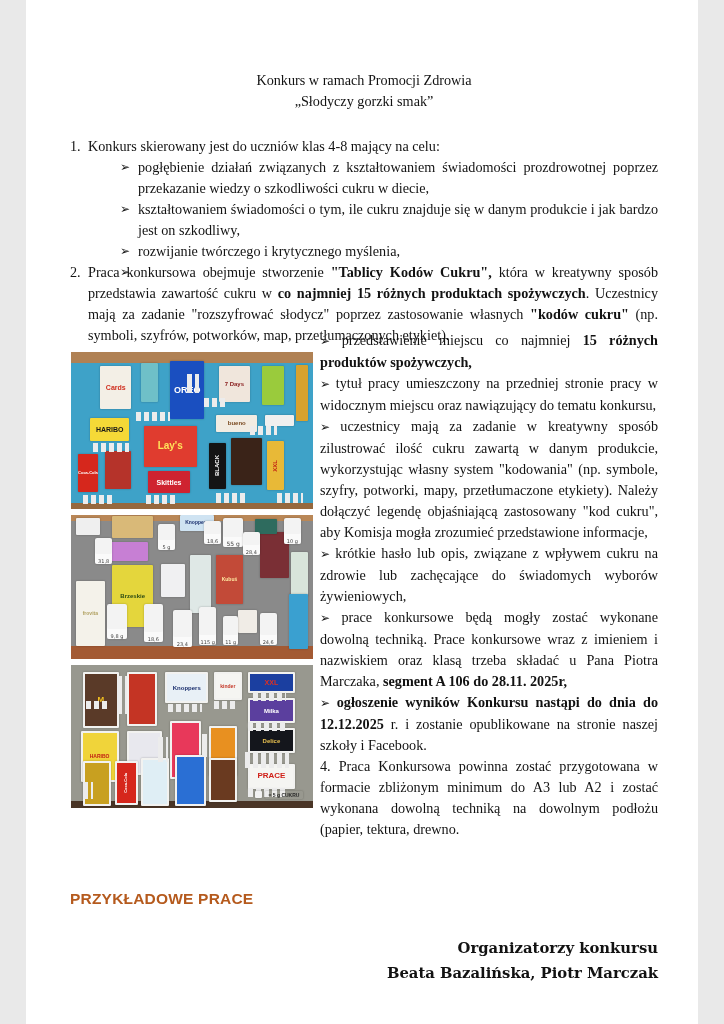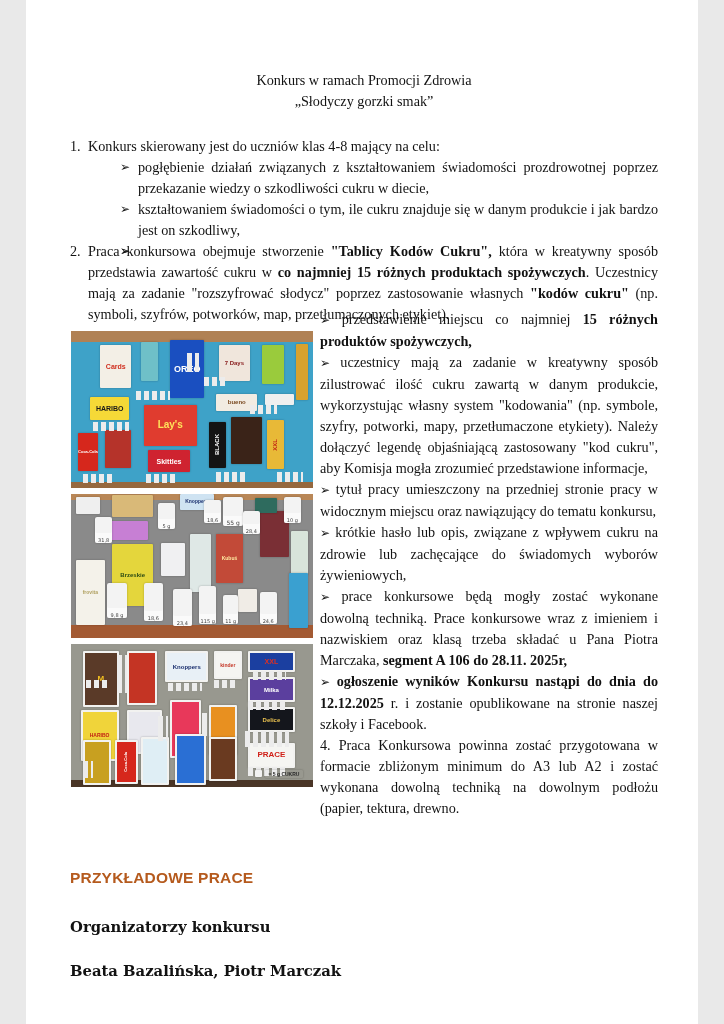--- a/index.html
+++ b/index.html
@@ -34,42 +34,42 @@
   .bag span{font-family:"DejaVu Sans",sans-serif;font-weight:normal;}
   .card{border:2px solid #f2f2f0;}
   .rcol{flex:1;margin-left:7px;position:relative;top:-22px;}
   .rcol p{margin:0;text-align:justify;}
   .rcol .arr-g{font-size:12px;}
   .heading-orange{
     font-family:"Liberation Sans",sans-serif;font-weight:bold;font-size:15.5px;
     letter-spacing:.2px;margin-top:28px;
   }
   .footer{margin-top:30px;font-weight:bold;font-size:14.8px;font-family:"DejaVu Serif",serif;}
-  .footer div{margin-top:24px;line-height:20px;}
+  .footer div{margin-top:5px;line-height:20px;text-align:right;}
 </style>
 </head>
 <body>
 
 <div class="page">
   <div class="content">
 
     <div class="title body-text">
       <div class="t1">Konkurs w ramach Promocji Zdrowia</div>
       <div class="t2">„Słodyczy gorzki smak”</div>
     </div>
 
     <div class="list body-text">
       <div class="num-item">
         <span class="num">1.</span>
         <span>Konkurs skierowany jest do uczniów klas 4-8 mający na celu:</span>
       </div>
       <div id="item1-bullets">
           <div class="arrow-item"><span class="arr">➢</span><span>pogłębienie działań związanych z kształtowaniem świadomości prozdrowotnej poprzez przekazanie wiedzy o szkodliwości cukru w diecie,</span></div>
           <div class="arrow-item"><span class="arr">➢</span><span>kształtowaniem świadomości o tym, ile cukru znajduje się w danym produkcie i jak bardzo jest on szkodliwy,</span></div>
-          <div class="arrow-item"><span class="arr">➢</span></div>
+          <div class="arrow-item"><span class="arr">➢</span><span>rozwijanie twórczego i krytycznego myślenia,</span></div>
           <div class="arrow-item"><span class="arr">➢</span></div>
         </div>
       <div class="num-item">
         <span class="num">2.</span>
         <span id="item2-runs"><span>Praca konkursowa obejmuje stworzenie </span><span style="font-weight: bold;">"Tablicy Kodów Cukru",</span><span> która w kreatywny sposób przedstawia zawartość cukru w </span><span style="font-weight: bold;">co najmniej 15 różnych produktach spożywczych</span><span>. Uczestnicy mają za zadanie "rozszyfrować słodycz" poprzez zastosowanie własnych </span><span style="font-weight: bold;">"kodów cukru"</span><span> (np. symboli, szyfrów, potworków, map, przetłumaczonych etykiet).</span></span>
       </div>
     </div>
 
     <div class="mid">
       <div class="photos">
@@ -228,22 +228,22 @@
             <div class="pi cubes" style="left: 36%; top: 50%; width: 4%; height: 18%;"></div>
             <div class="pi cubes" style="left: 54%; top: 48%; width: 4%; height: 16%;"></div>
             <div class="pi" style="left: 76%; top: 88%; width: 3%; height: 5%; background: rgb(242, 242, 242);"></div>
             <div class="pi" style="left: 80%; top: 88%; width: 16%; height: 6%; background: rgba(0, 0, 0, 0);">
               <span style="color: rgb(42, 42, 42); font-size: 5px;">= 5 g CUKRU</span>
             </div>
           </div>
       </div>
       <div class="rcol body-text" id="right-col">
           <p><span class="arr-g">➢ </span><span>przedstawienie miejscu co najmniej </span><span style="font-weight: bold;">15 różnych produktów spożywczych,</span></p>
+          <p><span class="arr-g">➢ </span><span>tytuł pracy umieszczony na przedniej stronie pracy w widocznym miejscu oraz nawiązujący do tematu konkursu,</span></p>
           <p><span class="arr-g">➢ </span><span>uczestnicy mają za zadanie w kreatywny sposób zilustrować ilość cukru zawartą w danym produkcie, wykorzystując własny system "kodowania" (np. symbole, szyfry, potworki, mapy, przetłumaczone etykiety). Należy dołączyć legendę objaśniającą zastosowany "kod cukru", aby Komisja mogła zrozumieć przedstawione informacje,</span></p>
-          <p><span class="arr-g">➢ </span><span>tytuł pracy umieszczony na przedniej stronie pracy w widocznym miejscu oraz nawiązujący do tematu konkursu,</span></p>
           <p><span class="arr-g">➢ </span><span>krótkie hasło lub opis, związane z wpływem cukru na zdrowie lub zachęcające do świadomych wyborów żywieniowych,</span></p>
           <p><span class="arr-g">➢ </span><span>prace konkursowe będą mogły zostać wykonane dowolną techniką. Prace konkursowe wraz z imieniem i nazwiskiem oraz klasą trzeba składać u Pana Piotra Marczaka, </span><span style="font-weight: bold;">segment A 106 do 28.11. 2025r,</span></p>
           <p><span class="arr-g">➢ </span><span style="font-weight: bold;">ogłoszenie wyników Konkursu nastąpi do dnia do 12.12.2025</span><span> r. i zostanie opublikowane na stronie naszej szkoły i Facebook.</span></p>
           <p><span>4. Praca Konkursowa powinna zostać przygotowana w formacie zbliżonym minimum do A3 lub A2 i zostać wykonana dowolną techniką na dowolnym podłożu (papier, tektura, drewno.</span></p>
         </div>
     </div>
 
     <div class="heading-orange" style="color: rgb(181, 90, 29);">PRZYKŁADOWE PRACE</div>
 
     <div class="footer">

